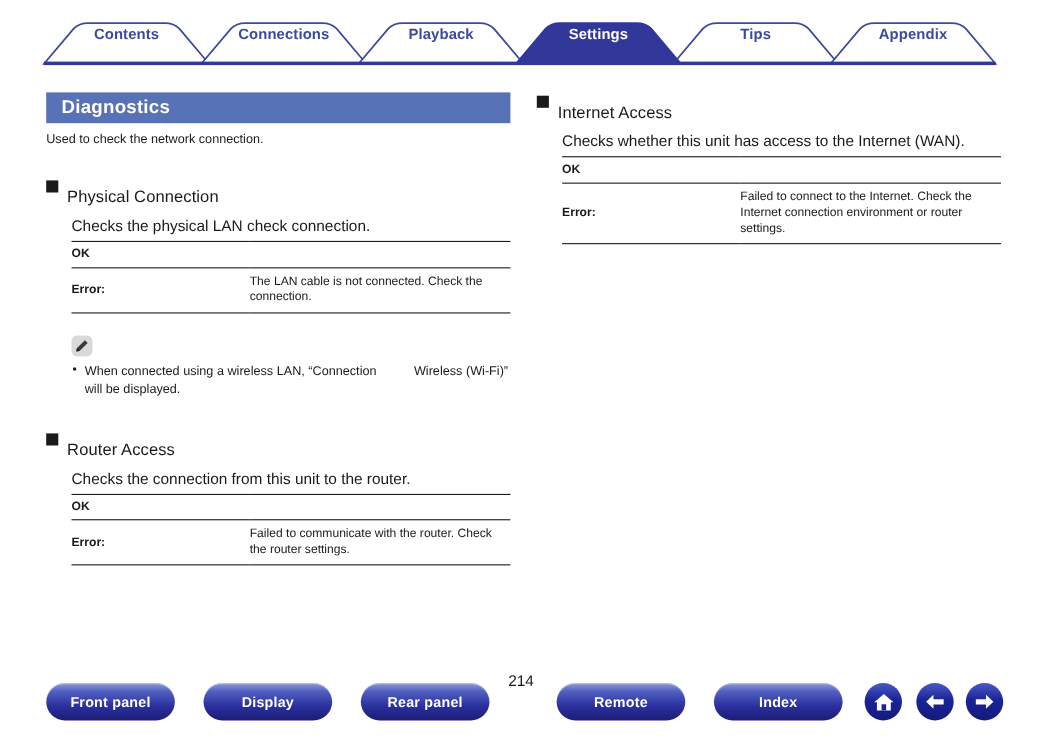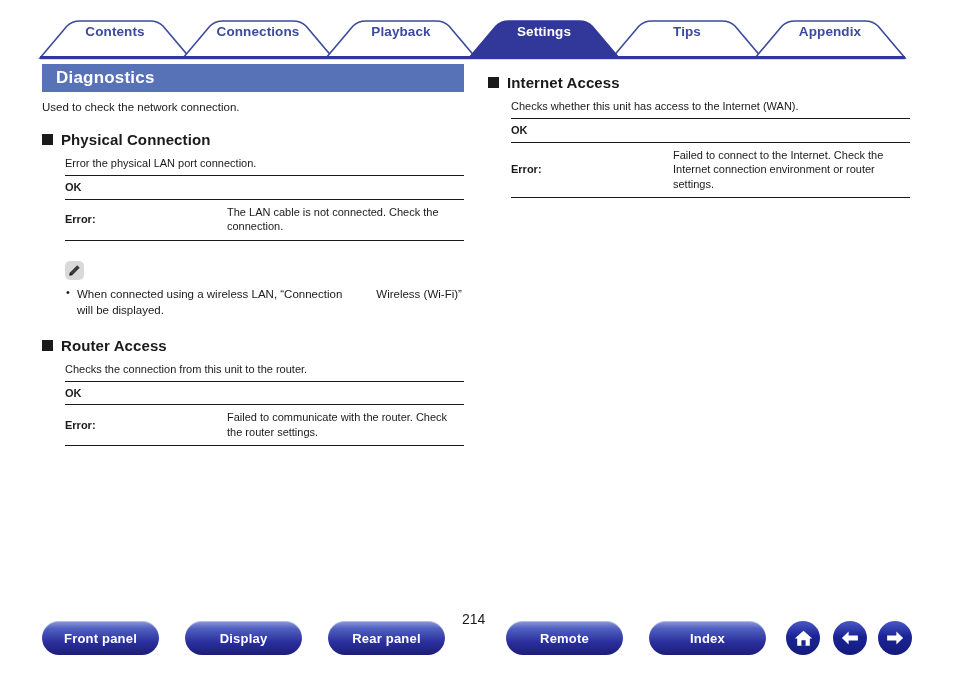--- a/index.html
+++ b/index.html
@@ -56,21 +56,21 @@
   #col-left  { left: 42px;  width: 424px; }
   #col-right { left: 488px; width: 424px; }
 
   
   .page-title-bar {
     width: 422px;
     height: 28px;
     background: #5872b8;
     display: flex;
     align-items: center;
-    margin-top: 2px;
+    margin-top: 22px;
   }
   .page-title-bar span {
     color: #ffffff;
     font-size: 17px;
     font-weight: bold;
     padding-left: 14px;
     letter-spacing: 0.2px;
   }
 
   .intro-text {
@@ -87,28 +87,29 @@
   }
   .sq-bullet {
     width: 11px;
     height: 11px;
     background: #1a1a1a;
     margin-right: 8px;
     flex: 0 0 auto;
   }
   .section-head .sh-text {
     font-size: 15px;
-    font-weight: bold;
+    font-weight: normal;
     color: #1a1a1a;
     letter-spacing: 0.1px;
+    margin-top: 20px;
   }
 
   .section-body { padding-left: 23px; }
   .section-desc {
-    font-size: 11px;
+    font-size: 14px;
     margin-top: 9px;
     margin-bottom: 6px;
   }
 
   
   table.status-table {
     border-collapse: collapse;
     width: 399px;
     table-layout: fixed;
   }
@@ -240,21 +241,21 @@
       <span>Diagnostics</span>
     </div>
 
     <div class="intro-text">Used to check the network connection.</div>
 
     <div class="section-head">
       <div class="sq-bullet"></div>
       <div class="sh-text">Physical Connection</div>
     </div>
     <div class="section-body">
-      <div class="section-desc">Error the physical LAN port connection.</div>
+      <div class="section-desc">Checks the physical LAN check connection.</div>
       <table class="status-table">
         <tbody>
           <tr class="row-ok">
             <td class="lbl">OK</td>
             <td class="val"></td>
           </tr>
           <tr>
             <td class="lbl">Error:</td>
             <td class="val">The LAN cable is not connected. Check the connection.</td>
           </tr>

